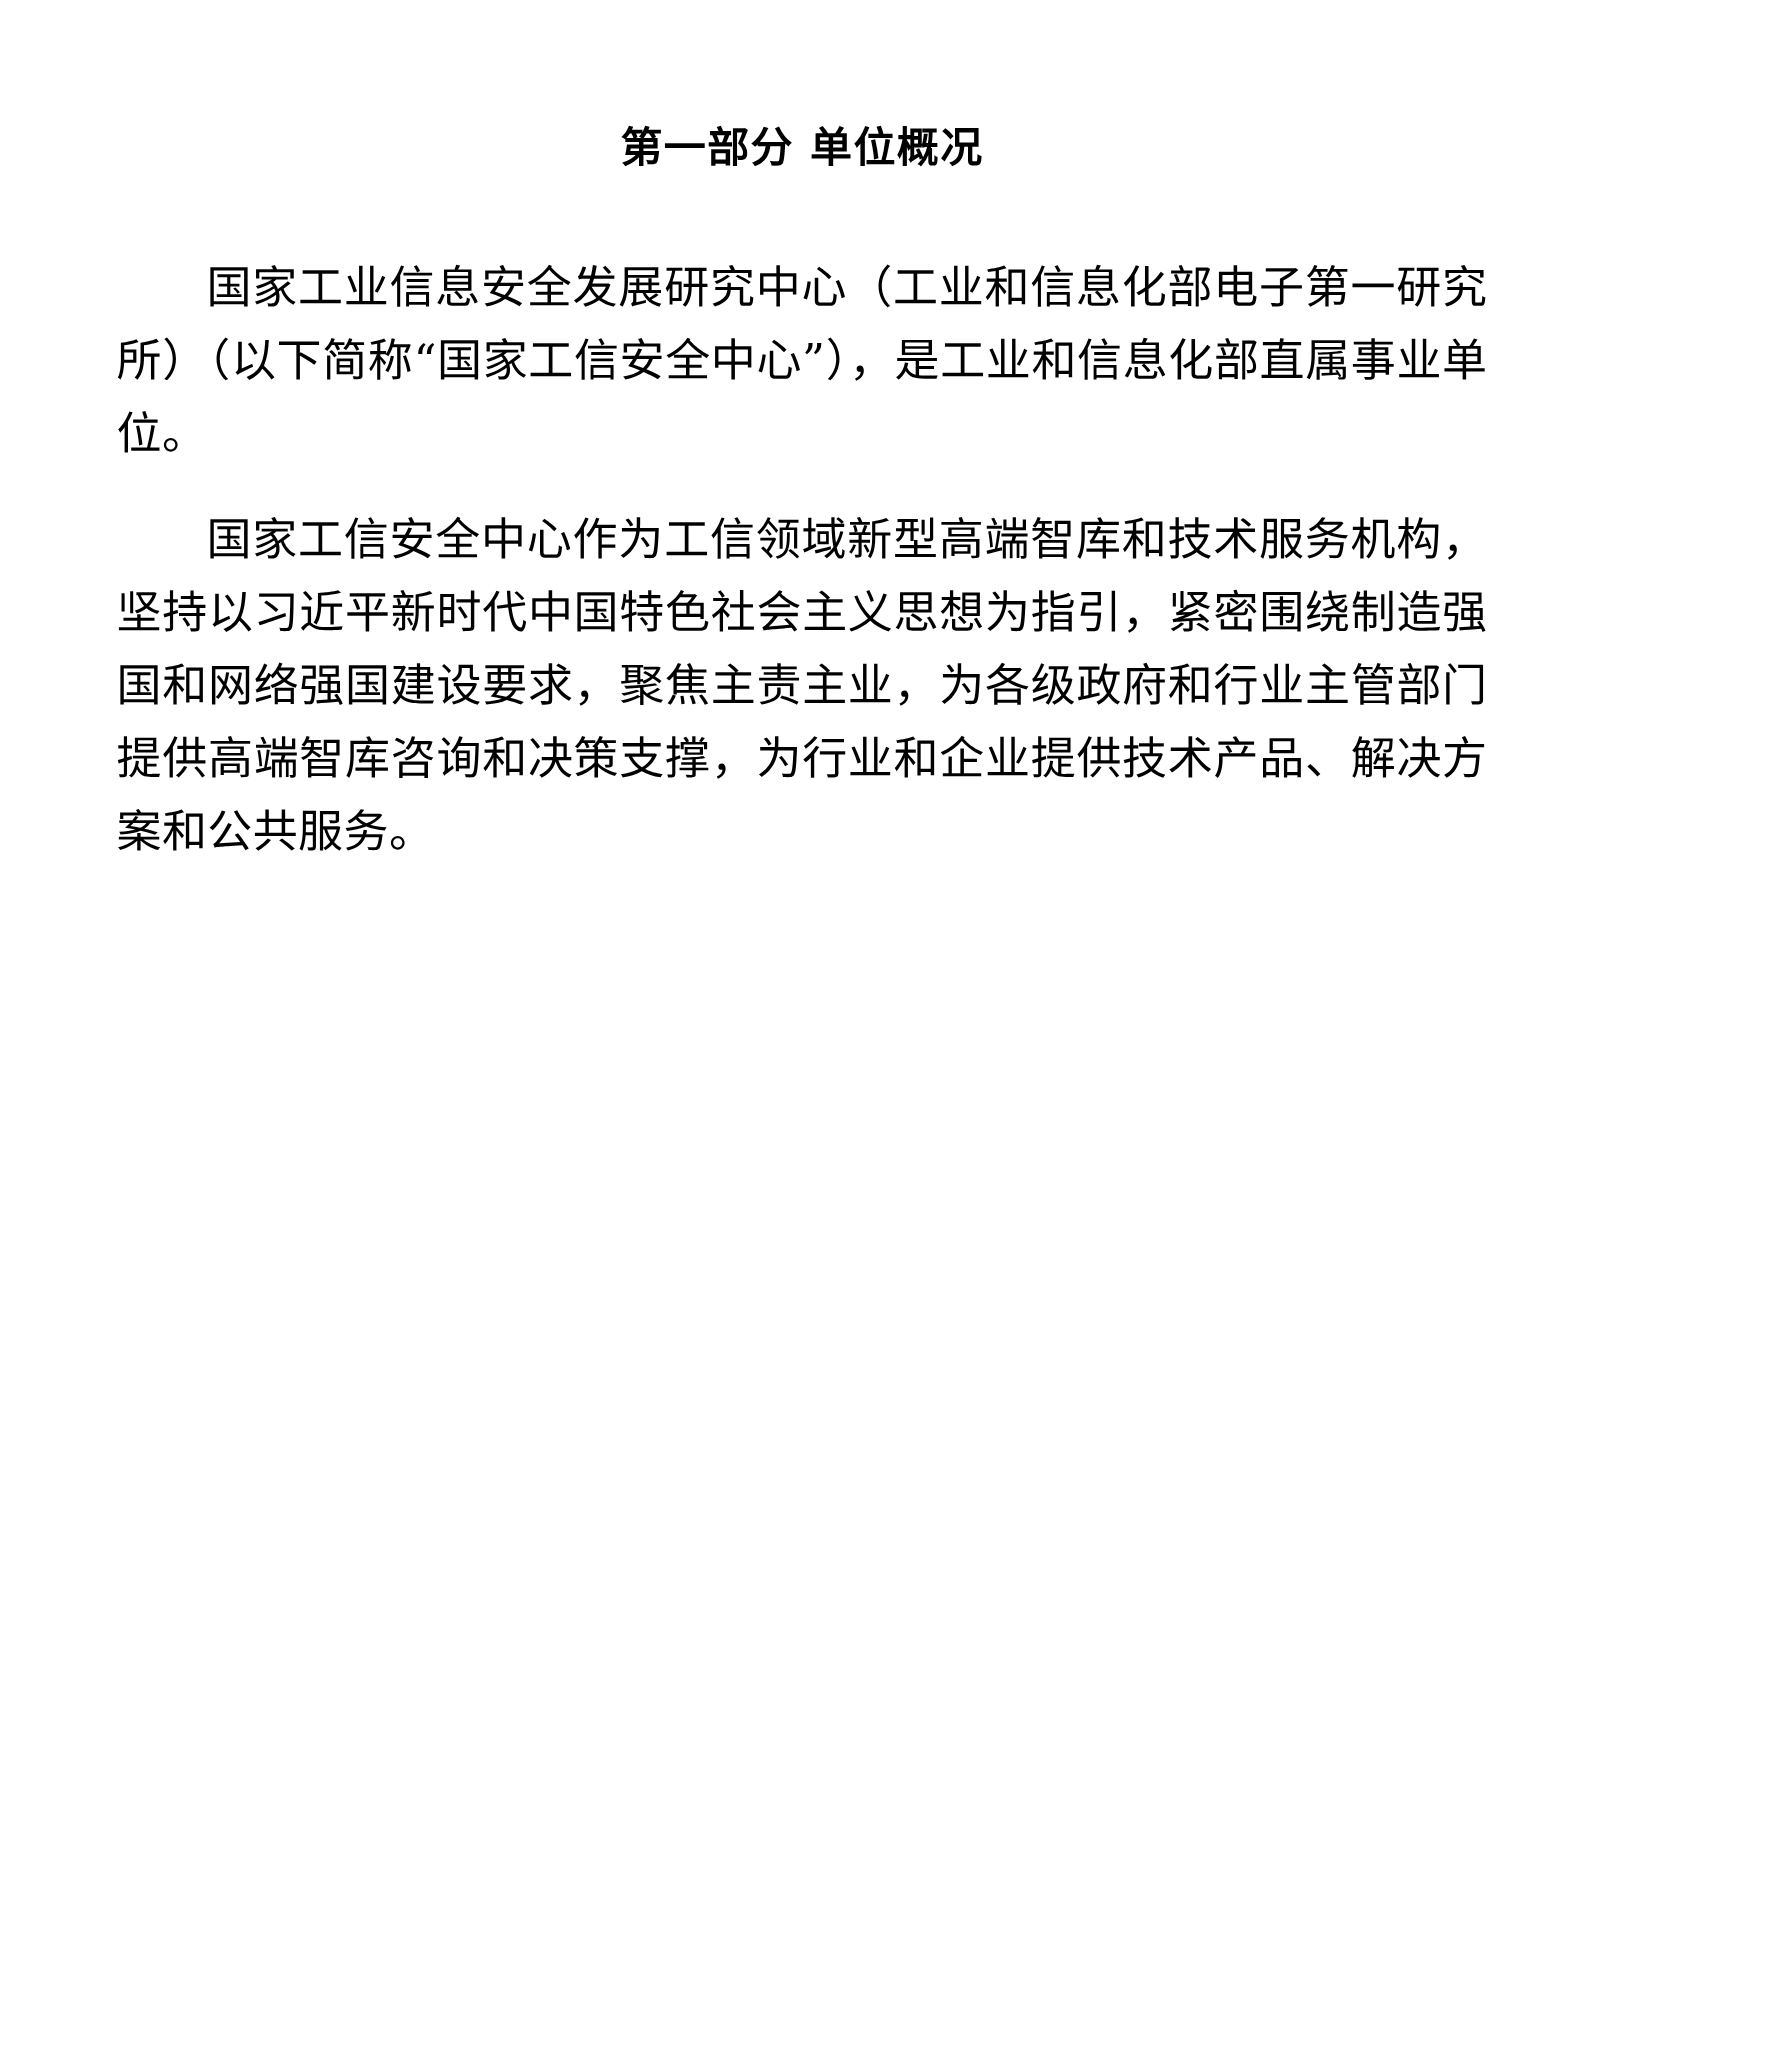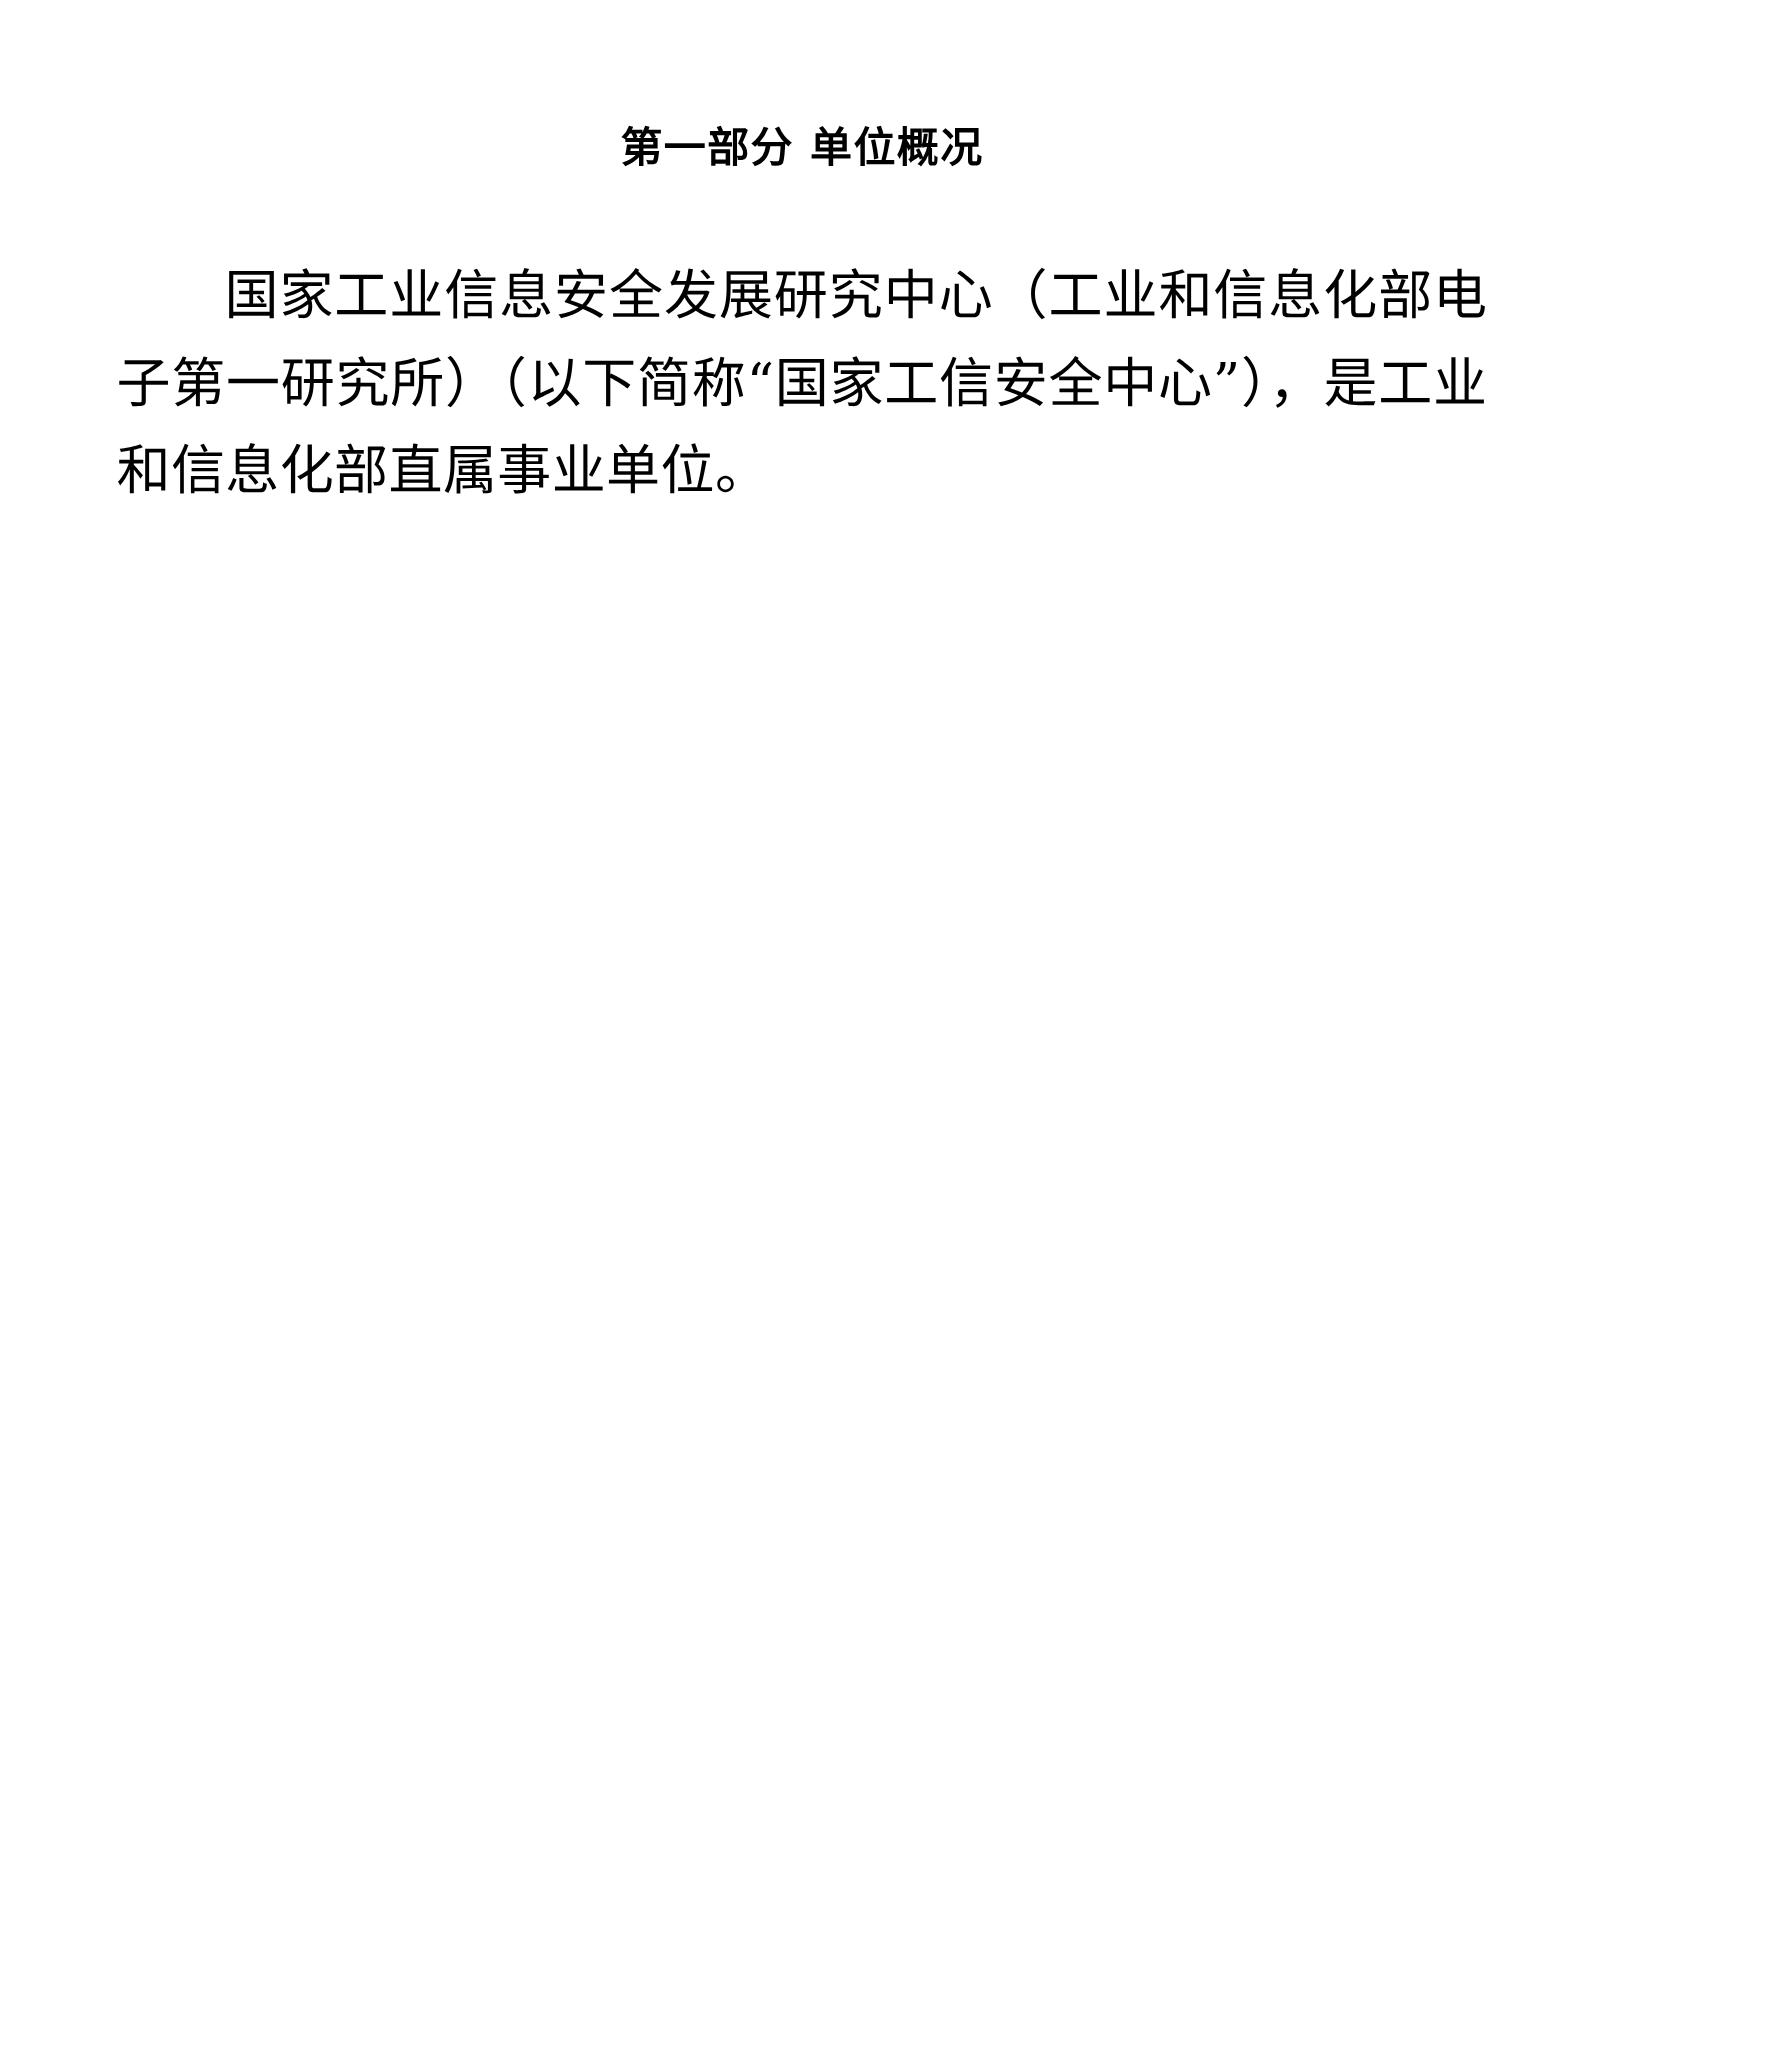--- a/index.html
+++ b/index.html
@@ -34,21 +34,21 @@
     padding-top: 123px;
     line-height: 1.2;
   }
   .body-block {
     margin: 0 auto;
     width: 1371px;
     padding-top: 79px;
   }
   p.para {
     font-family: "DejaVu Serif", "Liberation Serif", serif;
-    font-size: 54px;
+    font-size: 45px;
     line-height: 1.62;
     margin: 0 0 33px 0;
     text-indent: 2em;
     text-align: justify;
     text-justify: inter-ideograph;
     letter-spacing: 0.4px;
     word-break: break-all;
   }
   p.para:last-child {
     margin-bottom: 0;
@@ -56,16 +56,17 @@
 </style>
 </head>
 <body>
 
 <div class="page">
 
   <h1 class="doc-title">第一部分  单位概况</h1>
 
   <div class="body-block">
     <p class="para">国家工业信息安全发展研究中心（工业和信息化部电子第一研究所）（以下简称“国家工信安全中心”），是工业和信息化部直属事业单位。</p>
+    <p class="para">国家工信安全中心作为工信领域新型高端智库和技术服务机构，坚持以习近平新时代中国特色社会主义思想为指引，紧密围绕制造强国和网络强国建设要求，聚焦主责主业，为各级政府和行业主管部门提供高端智库咨询和决策支撑，为行业和企业提供技术产品、解决方案和公共服务。</p>
   </div>
 
 </div>
 
 
 </body></html>

